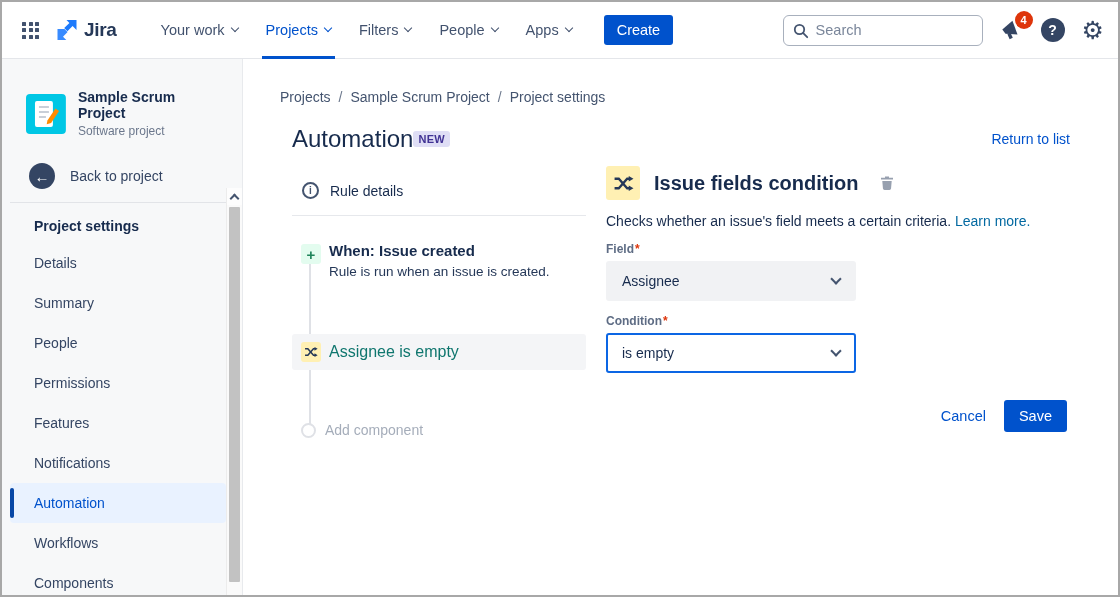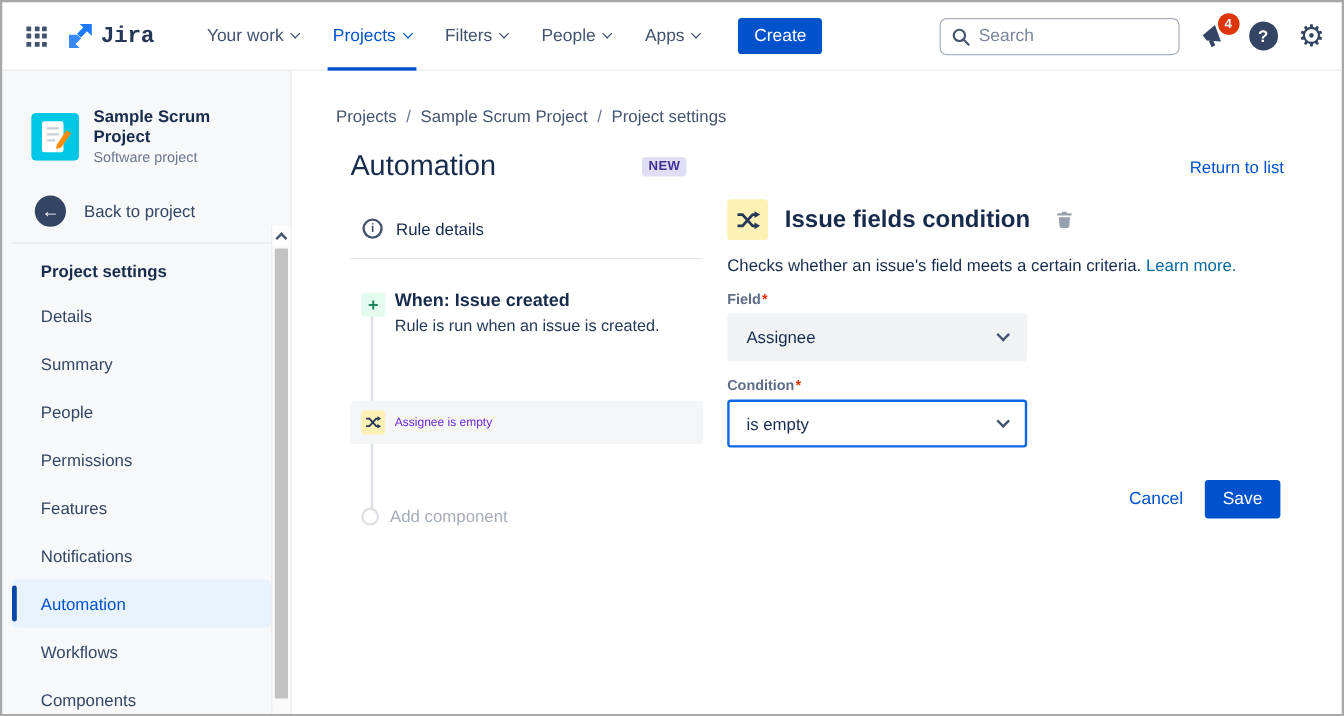--- a/index.html
+++ b/index.html
@@ -4,21 +4,21 @@
 <style>
   * { box-sizing: border-box; margin: 0; padding: 0; }
   body { font-family: "Liberation Sans", "DejaVu Sans", sans-serif; background:#fff; }
   .page { position:relative; width:1120px; height:597px; border:2px solid #a8a8a8; background:#fff; overflow:hidden; }
 
   
   .topnav { position:absolute; top:0; left:0; right:0; height:57px; background:#fff;
             border-bottom:1px solid #e4e6ea; display:flex; align-items:center; padding:0 14px 0 20px; }
   .grid-icon { display:grid; grid-template-columns:repeat(3,4px); grid-gap:2.5px; margin-right:16px; cursor:pointer; }
   .grid-icon i { width:4px; height:4px; background:#42526E; border-radius:0.5px; }
-  .logo { display:flex; align-items:center; gap:5px; margin-right:30px; cursor:pointer;font-family:Liberation Mono, monospace; }
+  .logo { display:flex; align-items:center; gap:5px; margin-right:30px; cursor:pointer; }
   .logo-text { font-size:19px; font-weight:700; color:#253858; letter-spacing:-0.3px; }
   .nav-item { position:relative; height:57px; display:flex; align-items:center; padding:0 14px;
               font-size:14.5px; color:#42526E; cursor:pointer; white-space:nowrap; }
   .nav-item.active { color:#0052CC; }
   .nav-item.active::after { content:""; position:absolute; left:10px; right:10px; bottom:0; height:3px; background:#0052CC; }
   .chev { display:inline-block; width:6px; height:6px; border-right:1.7px solid currentColor;
           border-bottom:1.7px solid currentColor; transform:rotate(45deg); margin-left:7px; margin-top:-4px; }
   .create-btn { margin-left:18px; background:#0052CC; color:#fff; border:none; border-radius:3px;
                 font-size:14.5px; padding:7px 13px; cursor:pointer; font-family:inherit; }
   .search-wrap { margin-left:auto; position:relative; margin-right:16px; }
@@ -60,21 +60,21 @@
                      transform:rotate(45deg); margin-top:4px; }
   .scroll-thumb { position:absolute; top:19px; bottom:13px; left:2px; right:2px; background:#c2c2c2; border-radius:1px; cursor:grab; }
 
   
   .main { position:absolute; left:242px; top:57px; right:0; bottom:0; background:#fff; overflow:hidden; }
   .breadcrumb { margin:28px 0 0 36px; font-size:14px; color:#44546F; height:19px; display:flex; align-items:center; }
   .breadcrumb a { color:#44546F; text-decoration:none; cursor:pointer; }
   .crumb-sep { margin:0 8px; color:#6B778C; }
   .title-row { display:flex; align-items:center; margin:15px 48px 0 48px; height:36px; }
   .page-title { font-size:24px; font-weight:500; color:#172B4D; }
-  .new-badge { margin-left:122px; background:#dfdef5; color:#403294; font-size:11px; font-weight:700;
+  .new-badge { background:#dfdef5; color:#403294; font-size:11px; font-weight:700;
                padding:2px 5px; border-radius:3px; letter-spacing:0.3px; }
   .return-link { margin-left:auto; font-size:14px; color:#0052CC; cursor:pointer; text-decoration:none; }
 
   .builder { position:relative; margin-top:9px; height:380px; }
 
   
   .left-col { position:absolute; left:48px; top:16px; width:294px; }
   .connector { position:absolute; left:17px; top:80px; width:2px; height:164px; background:#dfe1e6; }
   .rd-row { position:absolute; top:0; left:10px; display:flex; align-items:center; gap:11px; cursor:pointer; }
   .info-icon { width:17px; height:17px; border:2px solid #44546F; border-radius:50%; color:#44546F;
@@ -83,21 +83,21 @@
   .rule-divider { position:absolute; top:33px; left:0; right:0; height:1px; background:#e6e8ec; }
   .when-row { position:absolute; top:60px; left:9px; display:flex; gap:8px; cursor:pointer; }
   .plus-icon { width:20px; height:20px; background:#E3FCEF; color:#1F845A; border-radius:3px; font-size:15px;
                font-weight:700; display:flex; align-items:center; justify-content:center; flex:none; margin-top:2px; }
   .when-title { font-size:15px; font-weight:600; color:#172B4D; }
   .when-sub { font-size:13.5px; color:#253858; margin-top:5px; }
   .cond-row { position:absolute; top:152px; left:0; right:0; height:36px; background:#f4f5f7; border-radius:3px;
               display:flex; align-items:center; gap:8px; padding-left:9px; cursor:pointer; }
   .shuffle-sm { width:20px; height:20px; background:#FFF0B3; border-radius:3px; display:flex;
                 align-items:center; justify-content:center; flex:none; }
-  .cond-title { font-size:10px; color:#6d28d9; }
+  .cond-title { font-size:16px; color:#0f766e; }
   .add-row { position:absolute; top:240px; left:9px; display:flex; align-items:center; gap:9px; cursor:pointer; }
   .add-circle { width:15px; height:15px; border:2px solid #dfe1e6; background:#fff; border-radius:50%; flex:none; }
   .add-label { font-size:14px; color:#A5ADBA; }
 
   
   .right-col { position:absolute; left:362px; top:0; width:461px; }
   .panel-header { display:flex; align-items:center; gap:14px; }
   .shuffle-lg { width:34px; height:34px; background:#FFF0B3; border-radius:3px; display:flex;
                 align-items:center; justify-content:center; flex:none; }
   .panel-title { font-size:20px; font-weight:600; color:#172B4D; }

